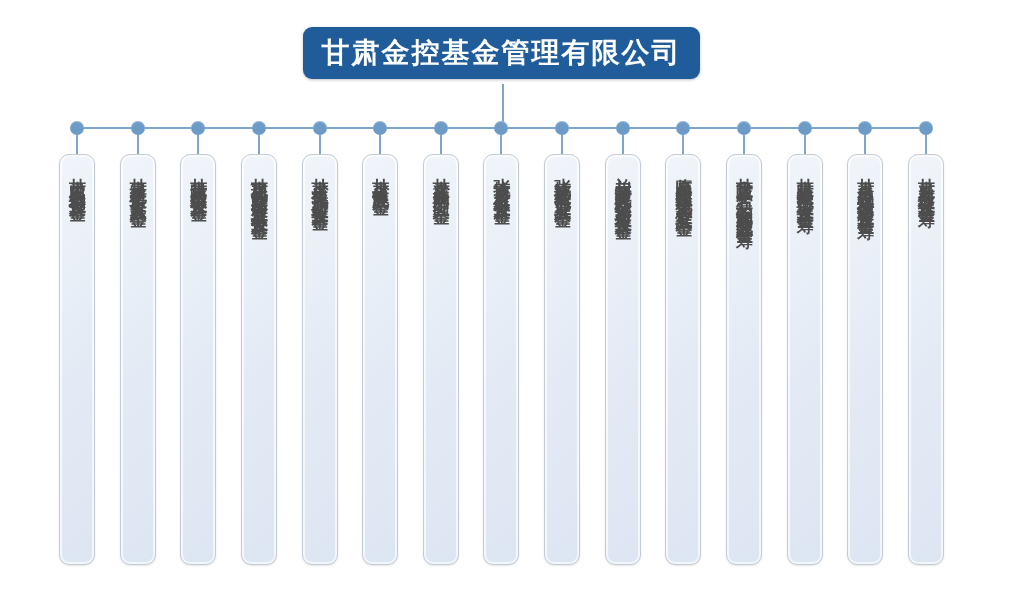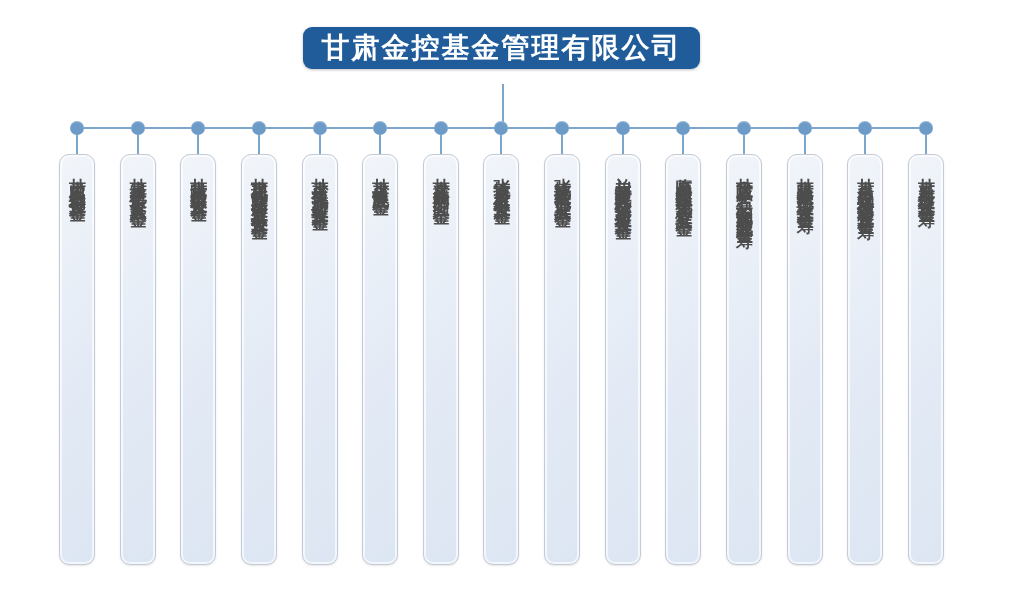--- a/index.html
+++ b/index.html
@@ -21,21 +21,21 @@
     height: 606px;
     background: var(--canvas-bg);
     overflow: hidden;
   }
 
   .root-box {
     position: absolute;
     left: 303px;
     top: 27px;
     width: 397px;
-    height: 42px;
+    height: 52px;
     background: var(--root-bg);
     border-radius: 9px;
     display: flex;
     align-items: center;
     justify-content: center;
     box-shadow: 0 1px 3px rgba(0,0,0,0.25);
   }
   .root-box .root-title {
     color: var(--root-text);
     font-size: 28px;

